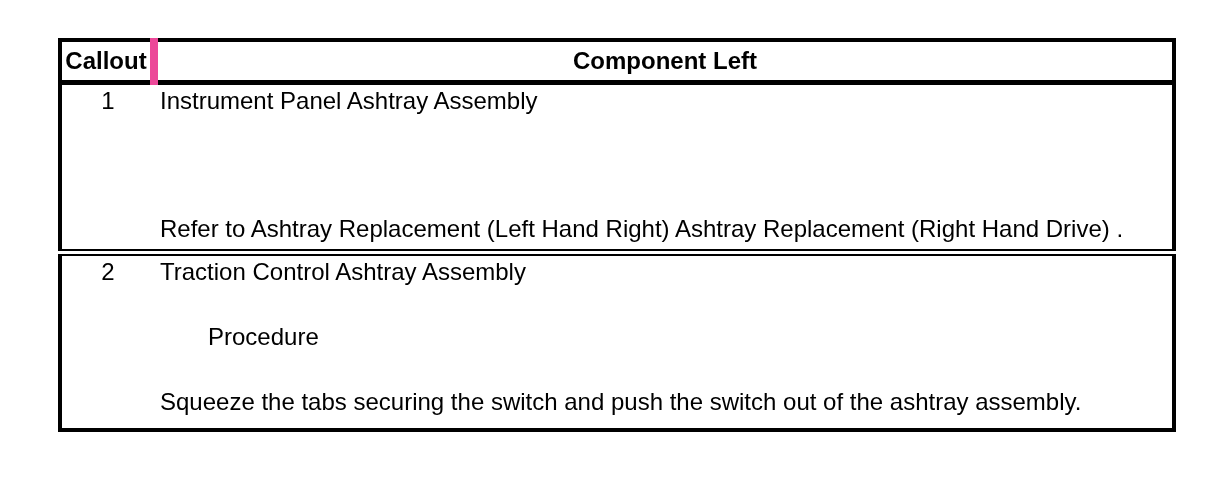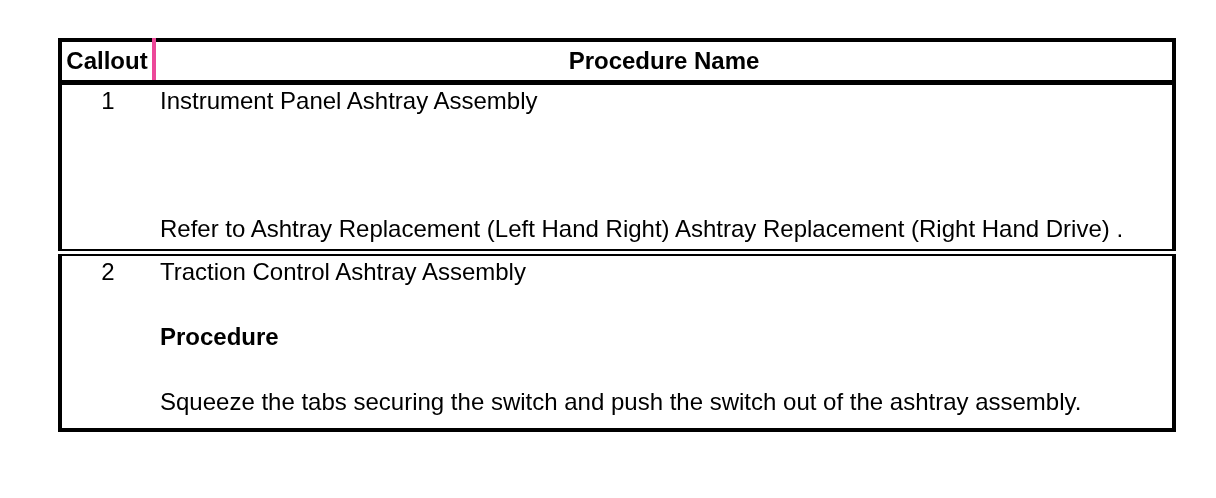--- a/index.html
+++ b/index.html
@@ -39,55 +39,55 @@
   
   tr.header-row th {
     border-bottom: 5px solid #000000;
     font-weight: bold;
     text-align: center;
     height: 34px;
     vertical-align: middle;
     padding: 2px 2px;
   }
   tr.header-row th.callout-head {
-    border-right: 4px solid #ec4899;
+    border-right: 8px solid #ec4899;
   }
 
   
   td.callout-cell {
     border-right: 4px solid #000000;
     text-align: center;
     vertical-align: middle;
   }
   tr.body-row-1 td {
     border-bottom: 7px double #000000;
   }
   .cell-flex {
     display: flex;
     flex-direction: column;
     justify-content: space-between;
   }
   .row1-flex { height: 160px; padding-bottom: 4px; box-sizing: border-box; gap: 20px; }
   .row2-flex { height: 168px; padding-bottom: 10px; box-sizing: border-box; }
   .line { white-space: nowrap; }
-  .bold { font-weight: bold; }
+  .bold { font-weight: normal; margin-left: 48px; }
 </style>
 </head>
 <body>
 
 <div class="table-wrap">
   <table class="callout-table">
     <colgroup>
       <col class="callout-col">
       <col class="name-col">
     </colgroup>
     <thead>
       <tr class="header-row">
         <th class="callout-head">Callout</th>
-        <th>Procedure Name</th>
+        <th>Component Left</th>
       </tr>
     </thead>
     <tbody>
       <tr class="body-row-1">
         <td class="callout-cell">1</td>
         <td>
           <div class="cell-flex row1-flex">
             <div class="line">Instrument Panel Ashtray Assembly</div>
             <div class="line">Refer to Ashtray Replacement (Left Hand Right) Ashtray Replacement (Right Hand Drive) .</div>
           </div>

